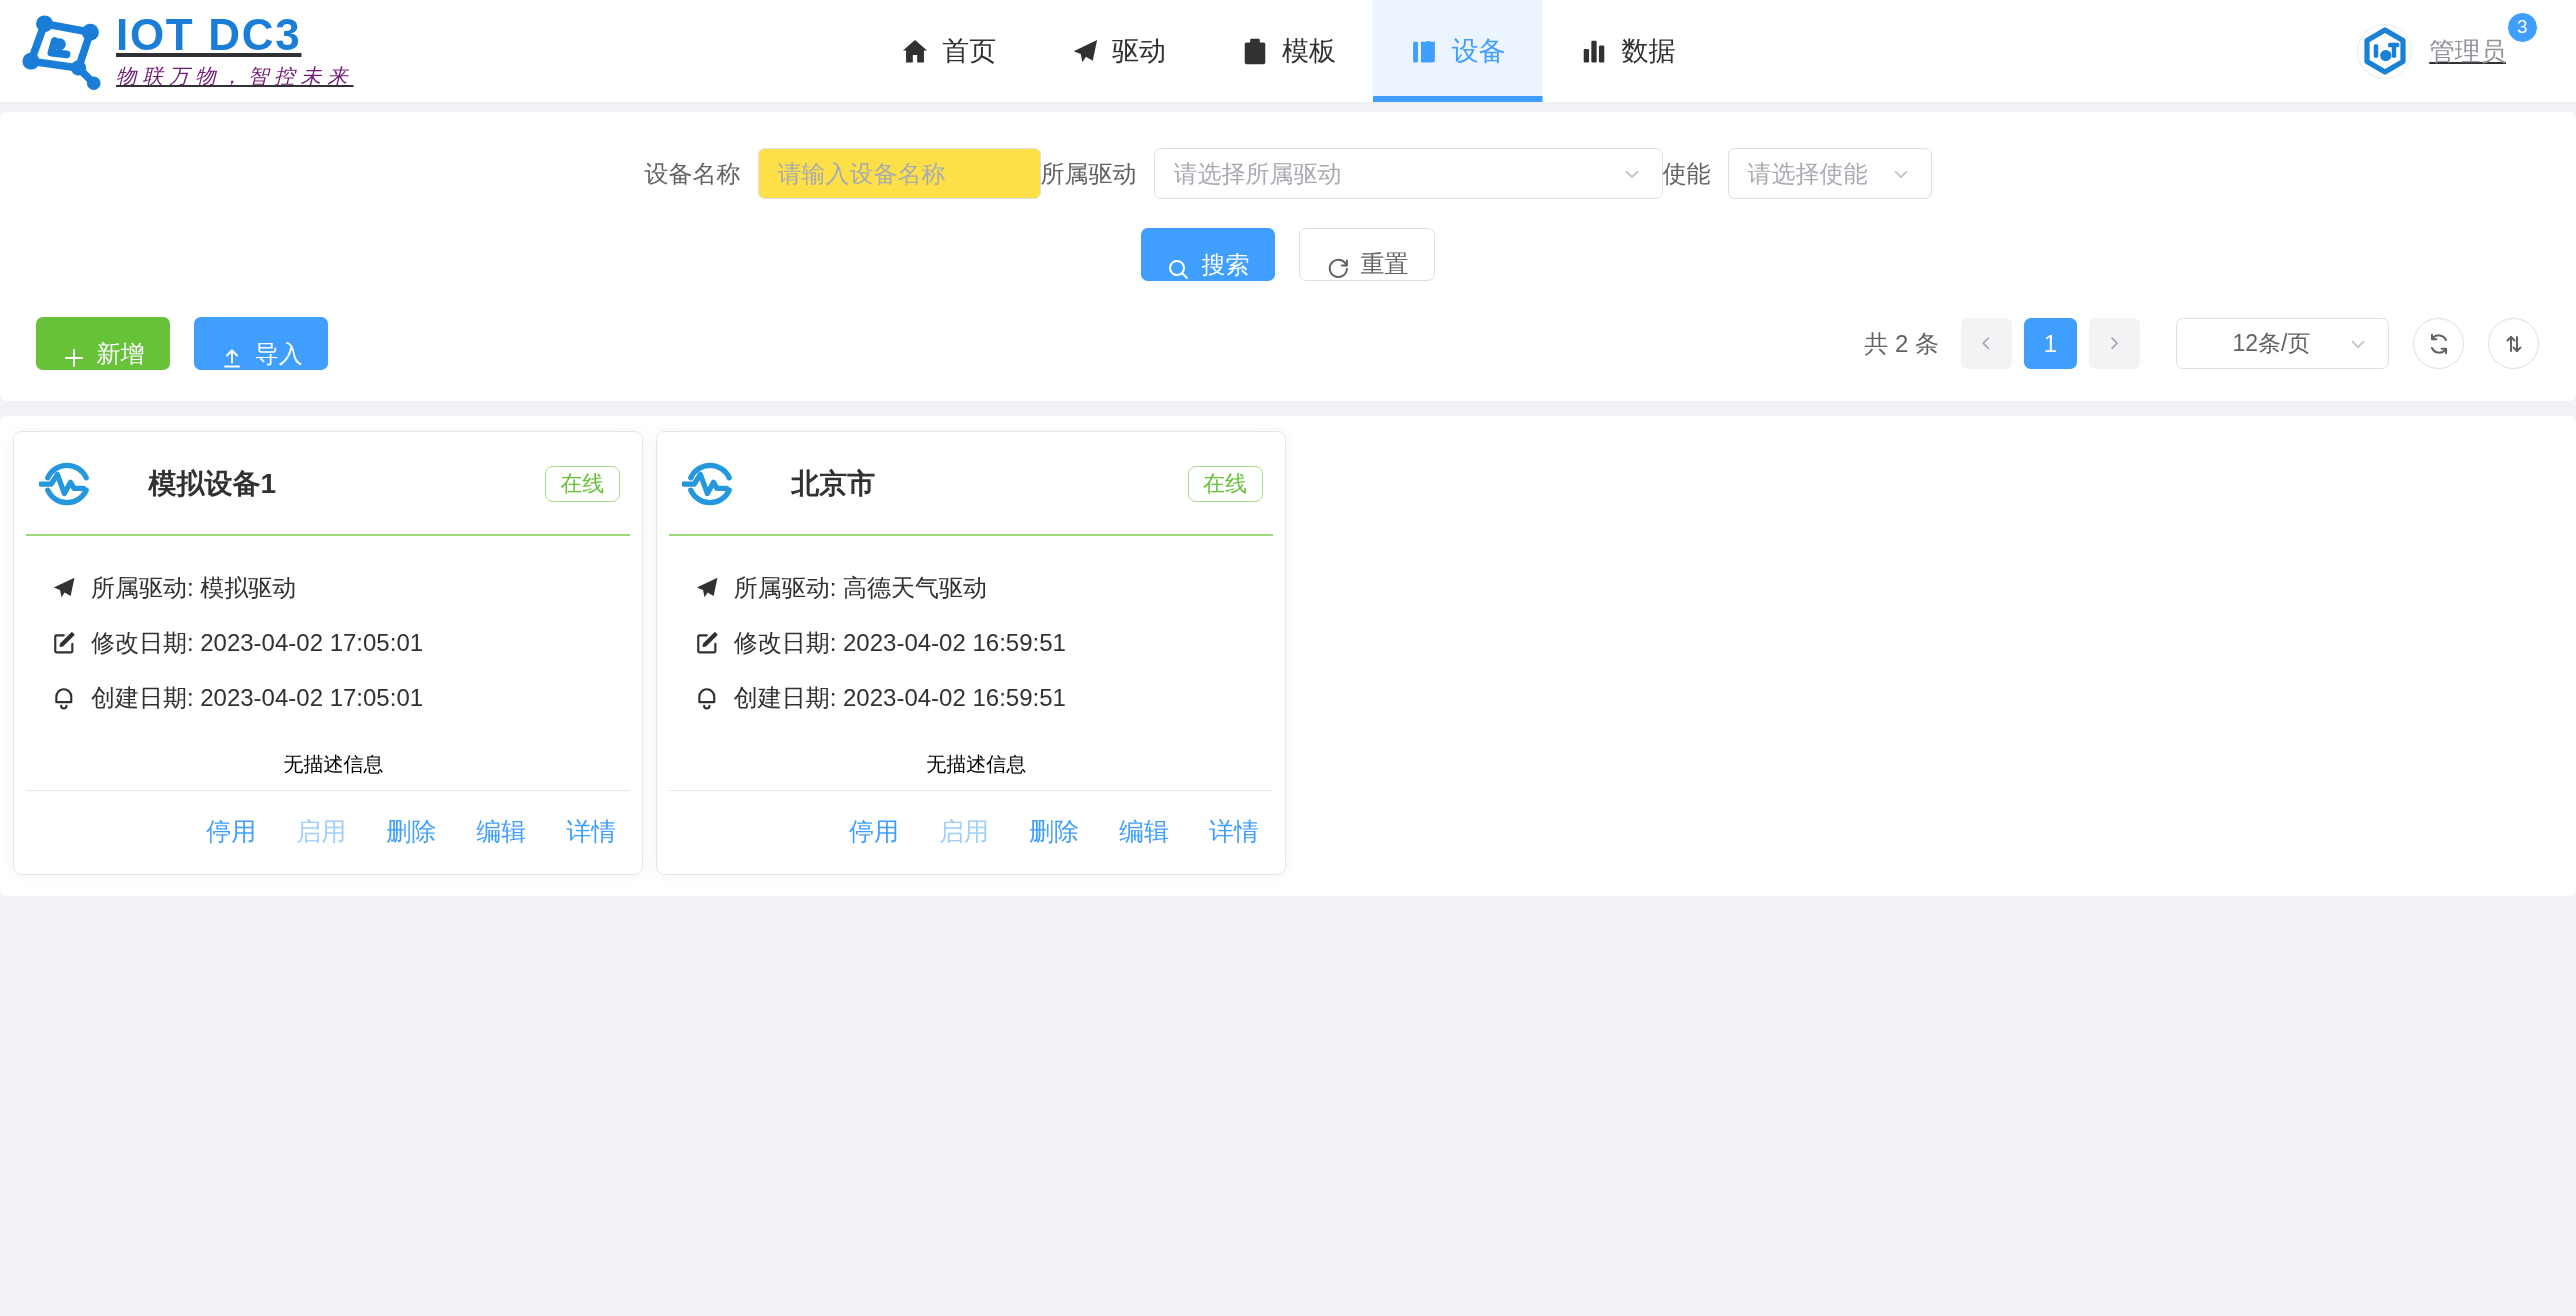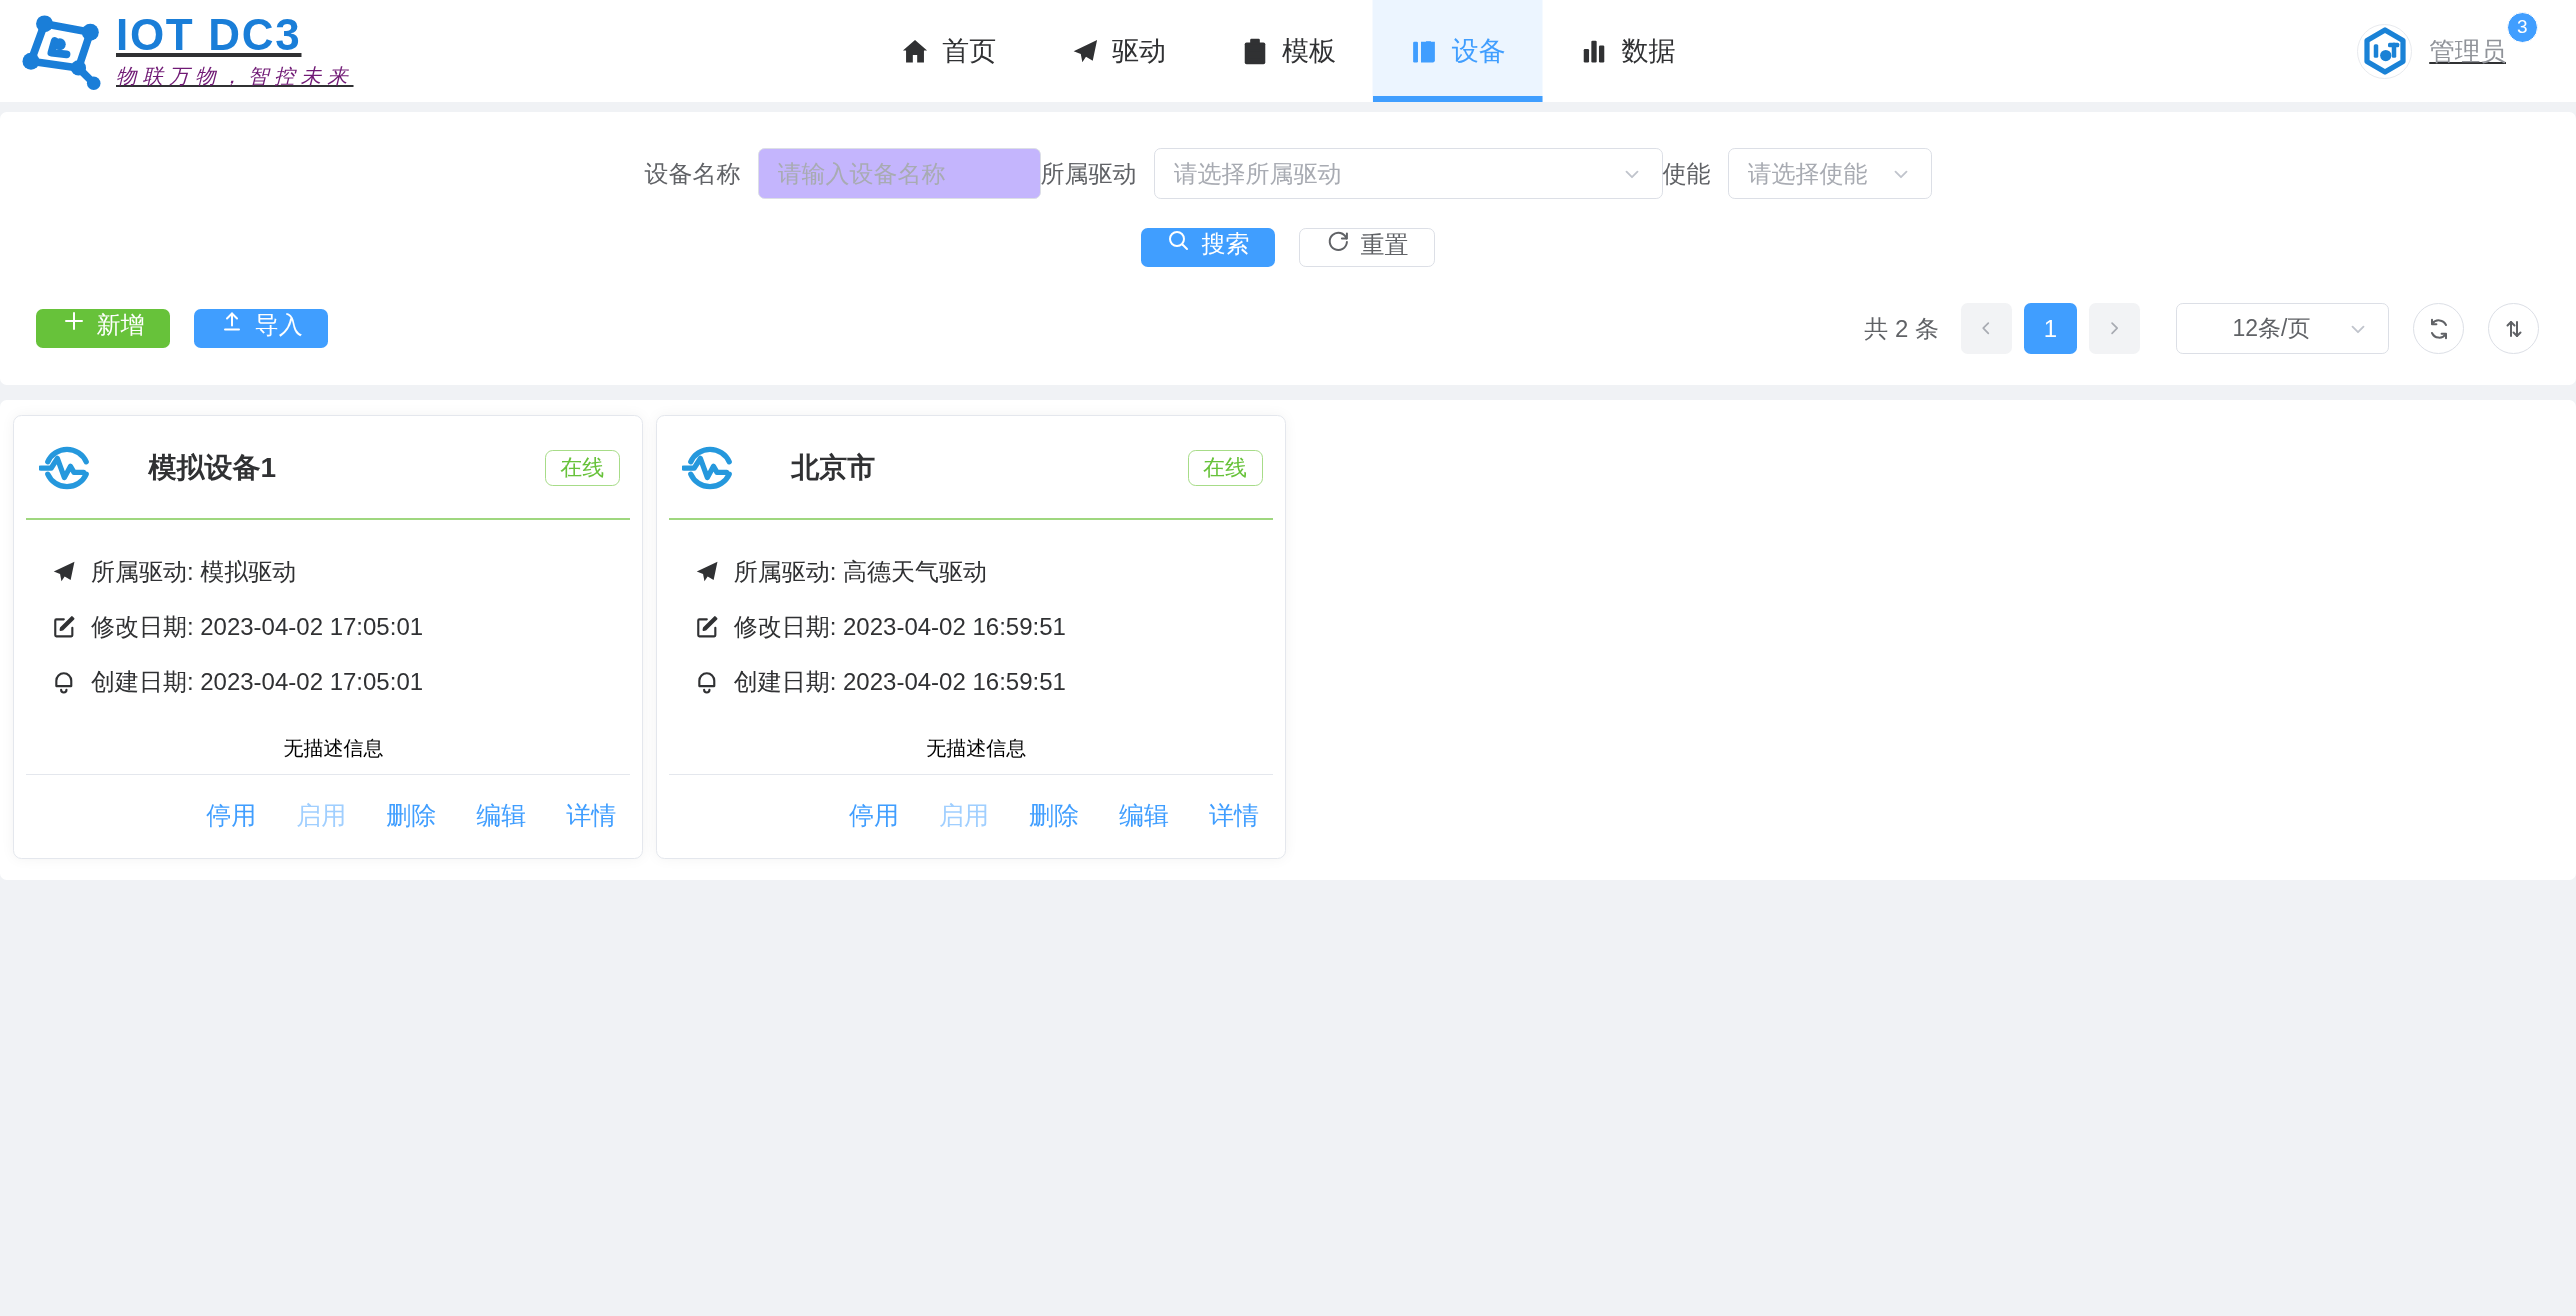--- a/index.html
+++ b/index.html
@@ -50,34 +50,34 @@
   .cards-panel { margin-top:14.5px; padding:15.3px 12.8px; height:480px; }
 
   
   .filter-row { display:flex; justify-content:center; align-items:center; }
   .f-label { font-size:24px; color:#606266; margin-right:17px; white-space:nowrap; }
   .f-group { display:flex; align-items:center; }
   .f-group + .f-group { }
   .text-input {
     height:51px; border:0.9px solid #dcdfe6; border-radius:6.8px;
     font-size:24px; padding:0 19px; color:#303133; outline:none;
-    font-family:inherit; background:#c4b5fd;
+    font-family:inherit; background:#fde047;
   }
   .text-input::placeholder { color:#a8abb2; }
   .select {
     height:51px; border:0.9px solid #dcdfe6; border-radius:6.8px; background:#fff;
     display:flex; align-items:center; padding:0 19px; cursor:pointer;
   }
   .select .sel-text { font-size:24px; color:#a8abb2; flex:1; white-space:nowrap; overflow:hidden; }
   .chev { width:22px; height:22px; flex:none; }
 
   .btn-row { display:flex; justify-content:center; align-items:center; gap:24px; margin-top:29px; }
   .btn {
-    height:39px; border-radius:6.8px; font-size:24px; font-family:inherit;
-    display:inline-flex; align-items:flex-start; justify-content:center; gap:11px;
+    height:53px; border-radius:6.8px; font-size:24px; font-family:inherit;
+    display:inline-flex; align-items:flex-end; justify-content:center; gap:11px;
     padding:0 25.6px; cursor:pointer; border:none; white-space:nowrap;
   }
   .btn-primary { background:#409eff; color:#fff; }
   .btn-plain { background:#fff; color:#606266; border:0.9px solid #dcdfe6; }
   .btn-success { background:#67c23a; color:#fff; }
 
   
   .toolbar { display:flex; align-items:center; padding:36px 37px 0 36px; }
   .toolbar-left { display:flex; align-items:center; gap:24px; }
   .pager { margin-left:auto; display:flex; align-items:center; }

